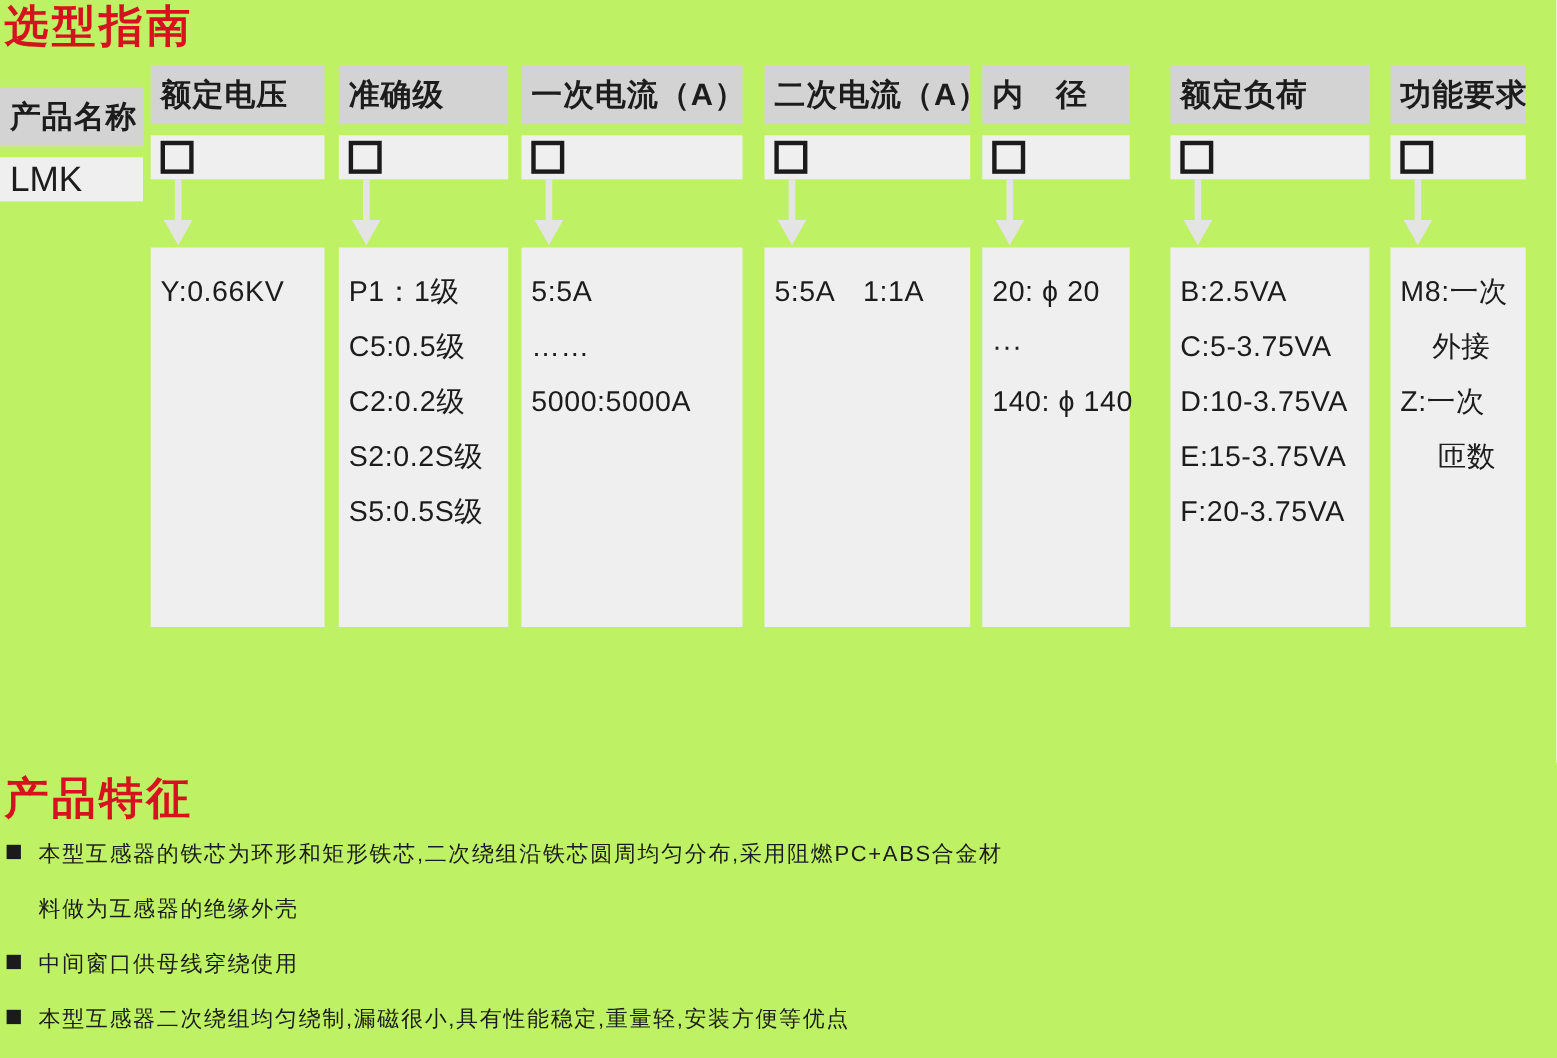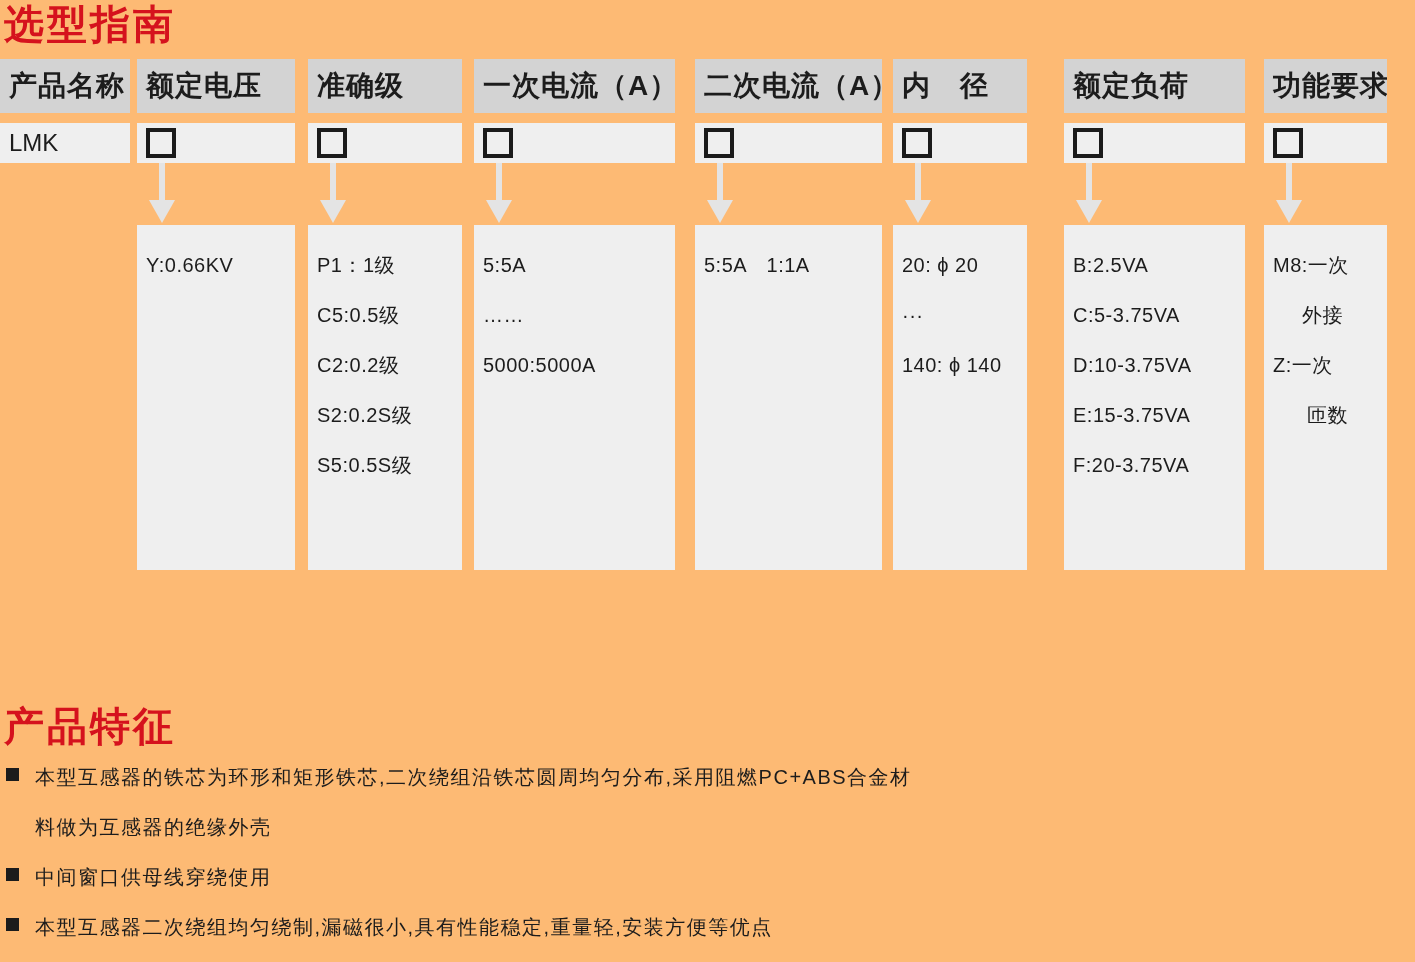--- a/index.html
+++ b/index.html
@@ -1,62 +1,62 @@
 <!DOCTYPE html>
 <html><head>
 <meta charset="utf-8">
 <style>
   html,body{margin:0;padding:0;background:#ffffff;}
   .page{
     position:relative;
     width:1415px;height:962px;
-    background:#fdba74;
+    background:#bef264;
     font-family:"Liberation Sans","DejaVu Sans",sans-serif;
     color:#1c1c1c;
     overflow:hidden;
   }
   .rtitle{
     position:absolute;left:4px;
     color:#d5121d;font-weight:700;font-size:40px;line-height:44px;
     letter-spacing:3px;white-space:nowrap;
   }
   .t1{top:2px;}
   .t2{top:680px;margin-top:24px;}
 
   
   .c{position:absolute;box-sizing:border-box;}
-  .c1{left:0px;width:130px;}
+  .c1{left:0px;width:130px;margin-top:20px;}
   .c2{left:137px;width:158px;}
   .c3{left:308px;width:154px;}
   .c4{left:474px;width:201px;}
   .c5{left:695px;width:187px;}
   .c6{left:893px;width:134px;}
   .c7{left:1064px;width:181px;}
   .c8{left:1264px;width:123px;}
 
   .hdr{
     top:59px;height:54px;background:#d3d3d3;
     font-size:28px;font-weight:700;line-height:54px;
     padding-left:9px;letter-spacing:1px;white-space:nowrap;overflow:hidden;
   }
   .row2{
     top:123px;height:40px;background:#efefef;
-    font-size:24px;line-height:40px;padding-left:9px;white-space:nowrap;
+    font-size:32px;line-height:40px;padding-left:9px;white-space:nowrap;
   }
   .cb{
     display:inline-block;width:22px;height:22px;
     border:4px solid #1b1b1b;margin-top:5px;background:transparent;
     vertical-align:top;
   }
   .opts{
     top:225px;height:345px;background:#efefef;
     padding-top:15px;
   }
   .opt{
-    font-size:20px;line-height:50px;padding-left:9px;
+    font-size:26px;line-height:50px;padding-left:9px;
     white-space:pre;letter-spacing:0.5px;
   }
   .opt.ind1{padding-left:26px;margin-left:12px;}
   .opt.ind2{padding-left:43px;}
 
   
   .arrow{position:absolute;top:163px;width:26px;height:60px;}
   .arrow .shaft{position:absolute;left:10px;top:0;width:6px;height:38px;background:#e4e4e4;}
   .arrow .head{
     position:absolute;left:0;top:37px;width:0;height:0;

